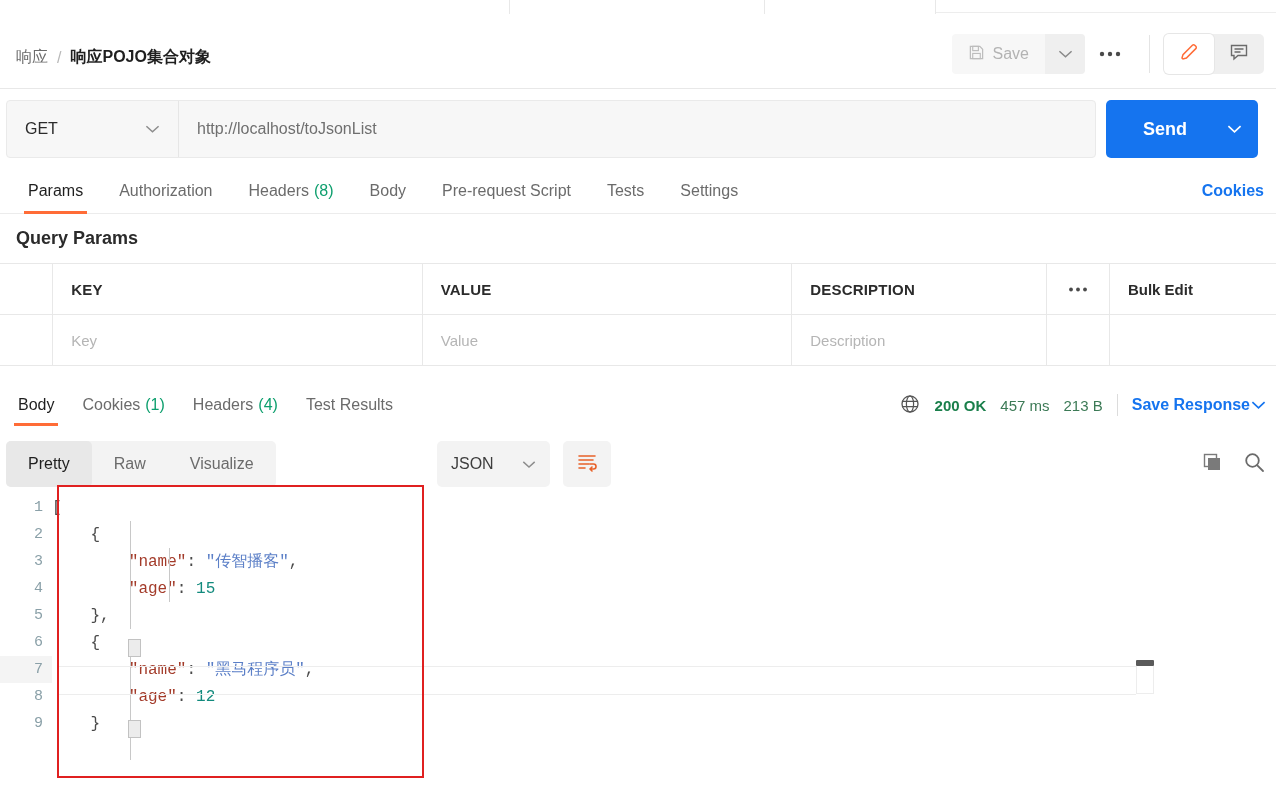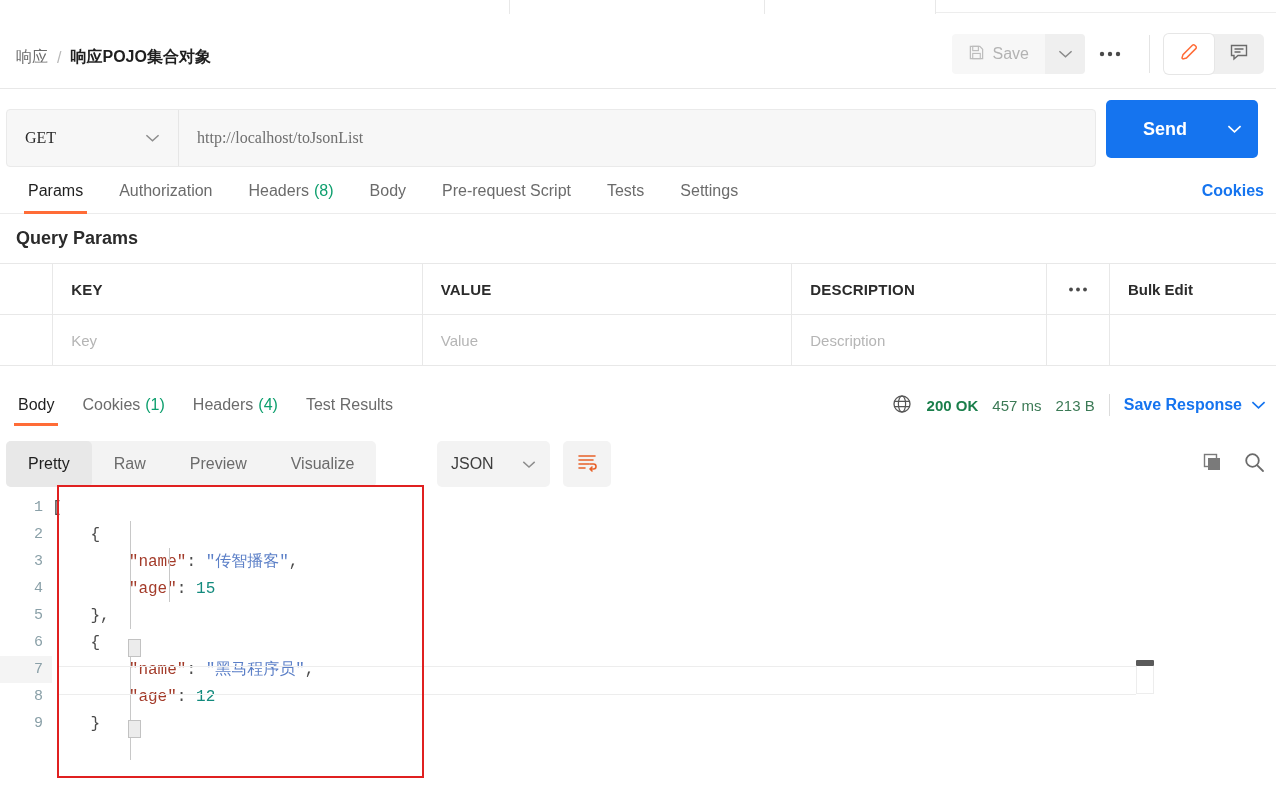--- a/index.html
+++ b/index.html
@@ -40,22 +40,22 @@
               height: 40px; color: #6b6b6b; font-size: 15px; letter-spacing: 1px;
               font-weight: bold; }
   .vdiv { width: 1px; height: 38px; background: #e4e4e4; margin: 0 14px; }
   .icon-pair { display: flex; align-items: center; background: #efefef; border-radius: 5px; }
   .icon-sq { display: flex; align-items: center; justify-content: center;
              width: 50px; height: 40px; }
   .icon-sq.active { background: #fff; border-radius: 5px; box-shadow: 0 0 0 1px #e6e6e6; }
 
   
   .urlrow { position: absolute; left: 0; top: 90px; width: 1276px; height: 78px; background: #fff; }
-  .url-wrap { position: absolute; left: 6px; top: 19px; width: 1090px; height: 58px;
-              background: #f7f7f7; border: 1px solid #eaeaea; border-radius: 4px; display: flex; font-family: Liberation Serif, serif; }
+  .url-wrap { position: absolute; left: 6px; top: 10px; width: 1090px; height: 58px;
+              background: #f7f7f7; border: 1px solid #eaeaea; border-radius: 4px; display: flex; }
   .method { width: 172px; display: flex; align-items: center; justify-content: space-between;
             padding: 0 18px 0 18px; border-right: 1px solid #e6e6e6; font-size: 16px;
             color: #2b2b2b; }
   .method .caret { color: #8d8d8d; }
   .url-input { flex: 1; display: flex; align-items: center; padding-left: 18px;
                font-size: 16px; color: #6f6f6f; }
   .send-btn { position: absolute; left: 1106px; top: 10px; width: 152px; height: 58px;
               background: #1574ef; border-radius: 5px; display: flex; align-items: center; }
   .send-label { flex: 1; text-align: center; color: #fff; font-size: 18px; font-weight: bold;
                 padding-left: 14px; }
@@ -104,21 +104,21 @@
   .ctab.active { color: #1f1f1f; }
   .ctab.active::after { content: ""; position: absolute; left: 10px; right: 10px; bottom: 2px;
                         height: 3px; background: #ff6c37; }
   .ctab .cnt { color: #0e9f6e; margin-left: 5px; }
   .status { position: absolute; right: 10px; top: 0; height: 46px; display: flex;
             align-items: center; gap: 14px; font-size: 15px; }
   .st-green { color: #1a7f4b; font-weight: bold; }
   .st-grey { color: #3c7a56; }
   .st-div { width: 1px; height: 22px; background: #dcdcdc; }
   .save-resp { color: #1574ef; font-weight: bold; font-size: 16px; display: flex;
-               align-items: center; gap: 9px; }
+               align-items: center; gap: 1px; }
 
   
   .viewbar { position: absolute; left: 0; top: 438px; width: 1276px; height: 52px; }
   .pillgroup { position: absolute; left: 6px; top: 3px; height: 46px; background: #f3f3f3;
                border-radius: 5px; display: flex; align-items: center; }
   .pill { height: 46px; padding: 0 22px; display: flex; align-items: center; font-size: 16px;
           color: #6b6b6b; border-radius: 5px; }
   .pill.active { background: #e8e8e8; color: #1f1f1f; }
   .jsonsel { position: absolute; left: 437px; top: 3px; height: 46px; width: 113px;
              background: #f3f3f3; border-radius: 5px; display: flex; align-items: center;
@@ -337,21 +337,20 @@
             </svg>
         </span>
       </span>
     </div>
   </div>
 
   <div class="viewbar">
     <div class="pillgroup">
       <div class="pill active">Pretty</div>
       <div class="pill">Raw</div>
-      <div class="pill">Preview</div>
       <div class="pill">Visualize</div>
     </div>
     <div class="jsonsel">
       <span>JSON</span>
       <span class="caret">
         <svg width="14" height="9" viewBox="0 0 16 10">
             <path d="M1.5 2l6.5 6 6.5-6" fill="none" stroke="#8d8d8d" stroke-width="1.6"></path>
           </svg>
       </span>
     </div>

